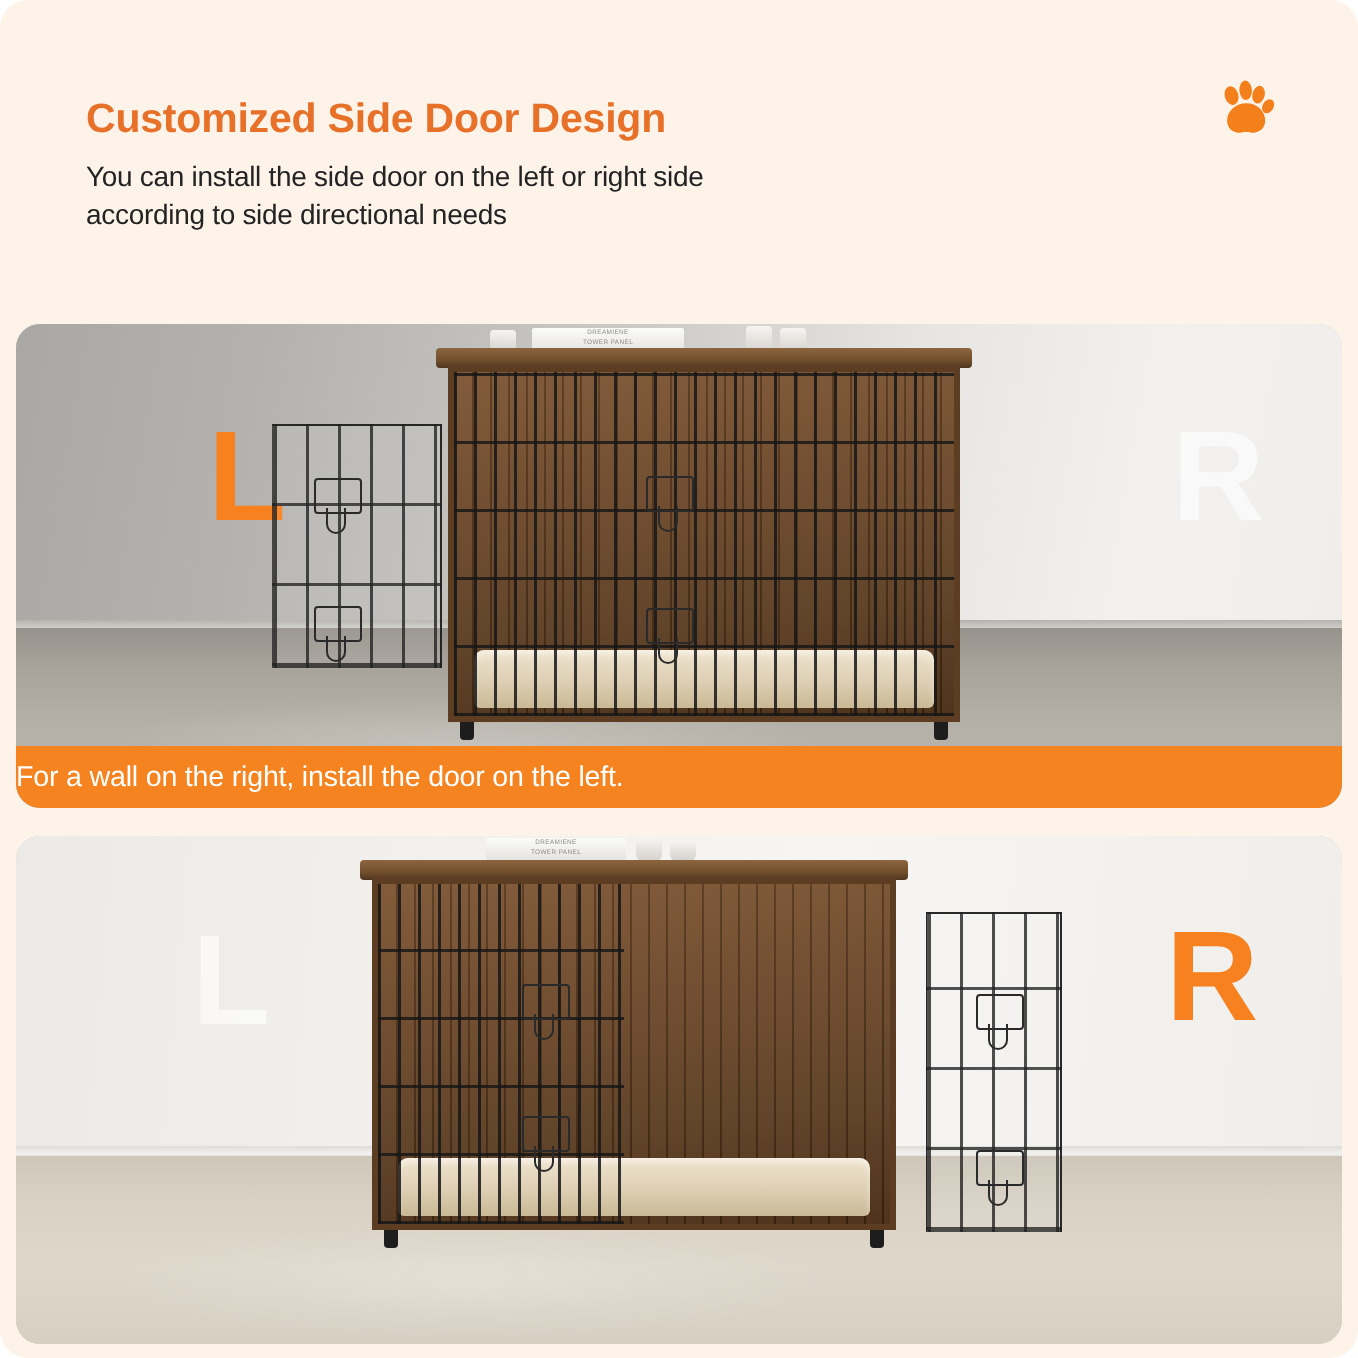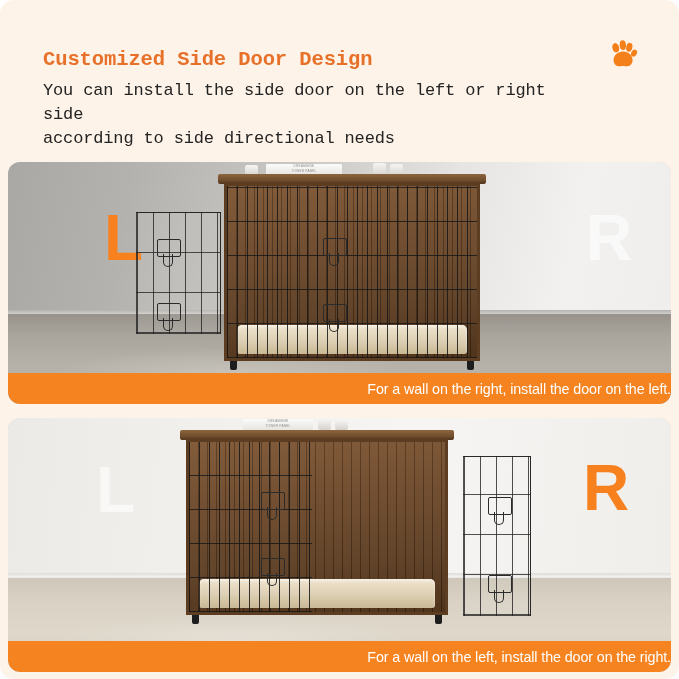--- a/index.html
+++ b/index.html
@@ -24,40 +24,39 @@
     border-radius: 14px;
     overflow: hidden;
   }
 
   
   .header {
     position: absolute;
     left: 0; top: 0;
     width: 676px;
     height: 158px;
-    font-family: Liberation Mono, monospace;
   }
   .header-text {
     position: absolute;
     left: 43px;
     top: 48px;
     width: 520px;
   }
   .title {
     margin: 0;
     font-size: 20.5px;
     font-weight: bold;
     letter-spacing: -0.1px;
     color: #e8712a;
     line-height: 1.2;
     white-space: nowrap;
   }
   .subtitle {
     margin: 6px 0 0 0;
-    font-size: 17px;
+    font-size: 14px;
     font-weight: normal;
     color: #232323;
     line-height: 1.42;
     letter-spacing: -0.15px;
   }
   .subtitle-line { display: block; }
 
   
   .paw-icon {
     position: absolute;
@@ -262,21 +261,21 @@
   
   .caption-bar {
     position: absolute;
     left: 0;
     bottom: 0;
     width: 100%;
     height: 31px;
     background: #f5831f;
     display: flex;
     align-items: center;
-    justify-content: flex-end;
+    justify-content: flex-start;
     border-radius: 0 0 12px 12px;
   }
   .caption-text {
     color: #ffffff;
     font-size: 14.3px;
     letter-spacing: -0.1px;
     font-weight: normal;
     white-space: nowrap;
   }
 </style>
@@ -387,19 +386,16 @@
         </div>
         <div class="crate-leg" style="left:6px;   top:185px;"></div>
         <div class="crate-leg" style="left:249px; top:185px;"></div>
       </div>
 
       <div class="side-door mesh mesh-panel" style="left:455px; top:38px; width:68px; height:160px;">
         <div class="latch" style="left:24px; top:40px;"></div>
         <div class="latch" style="left:24px; top:118px;"></div>
       </div>
 
-      <div class="caption-bar">
-        <span class="caption-text">For a wall on the left, install the door on the right.</span>
-      </div>
     </div>
   </div>
 
 </div>
 
 </body></html>

